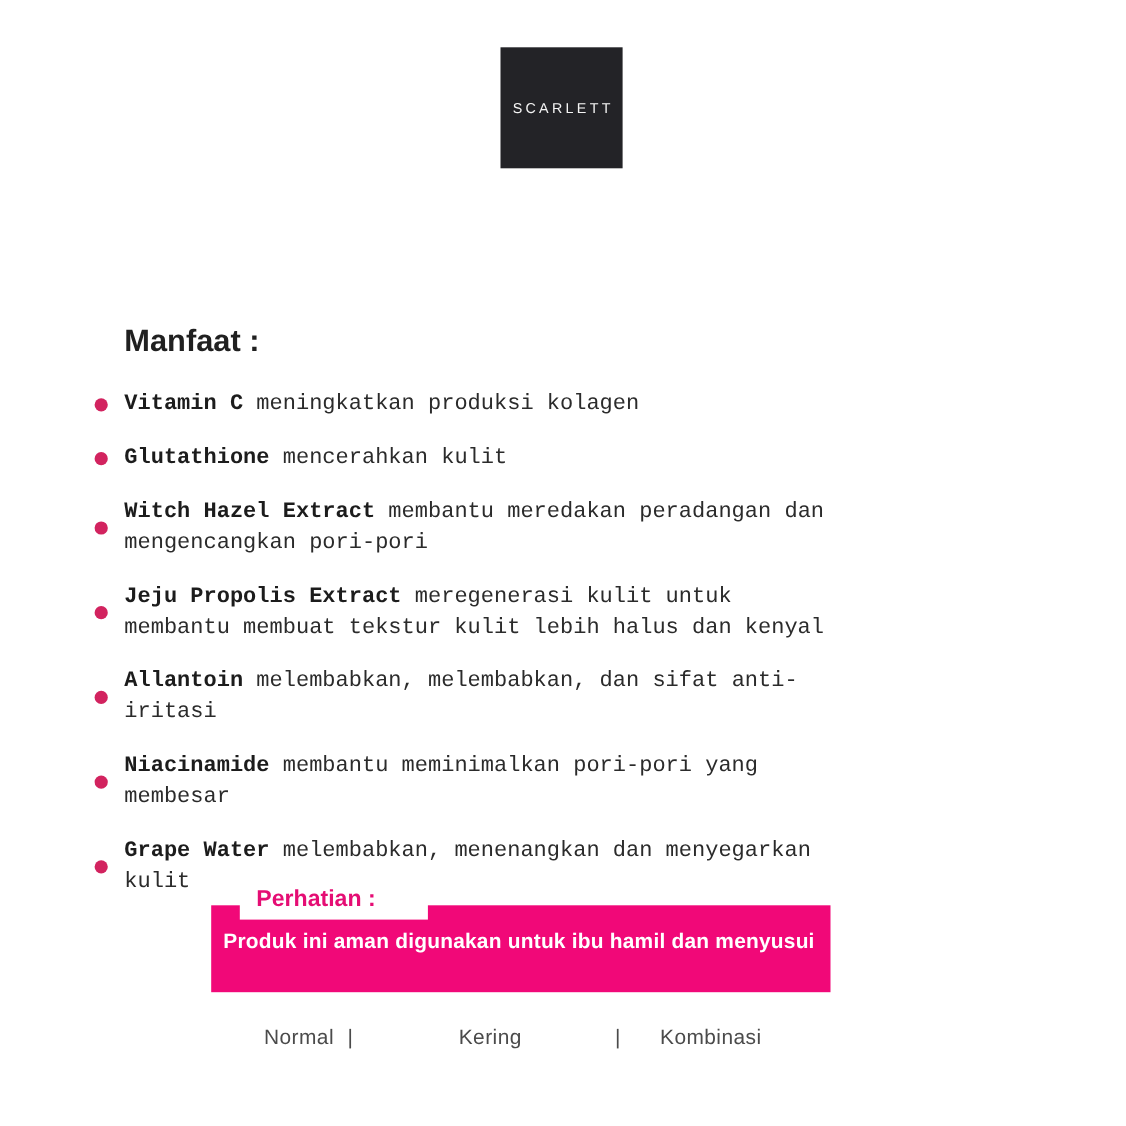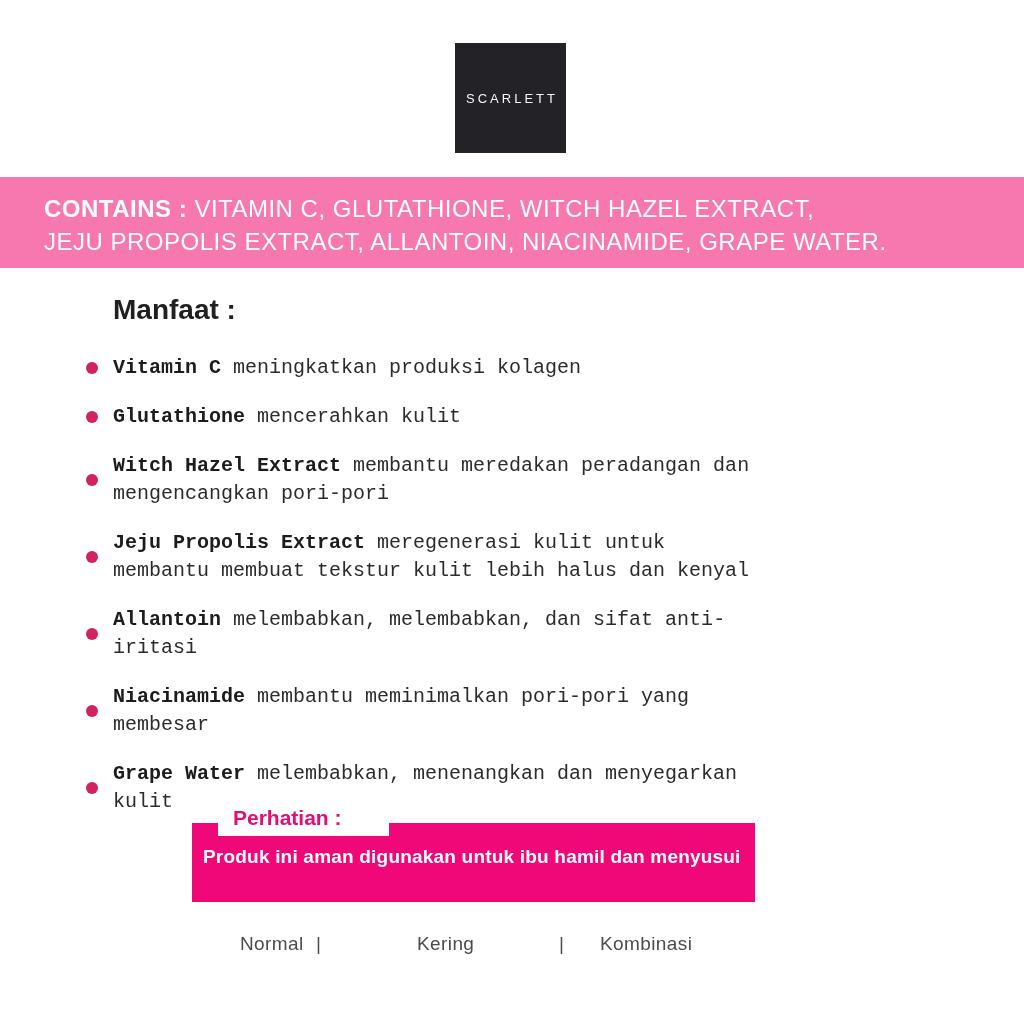--- a/index.html
+++ b/index.html
@@ -125,27 +125,20 @@
 </style>
 </head>
 <body>
 
 <div class="page">
 
   <div class="logo-box">
     <span class="logo-text">SCARLETT</span>
   </div>
 
-  <div class="banner">
-    <div>
-      <span class="bold">CONTAINS :</span>
-      <span>VITAMIN C, GLUTATHIONE, WITCH HAZEL EXTRACT,</span>
-    </div>
-    <div>JEJU PROPOLIS EXTRACT, ALLANTOIN, NIACINAMIDE, GRAPE WATER.</div>
-  </div>
 
   <div class="benefits-heading">Manfaat :</div>
 
   <ul class="benefits-list">
     <li class="benefit-item">
       <span class="bullet-dot"></span>
       <span class="benefit-text">
         <span class="name">Vitamin C</span>
         <span>meningkatkan produksi kolagen</span>
       </span>

